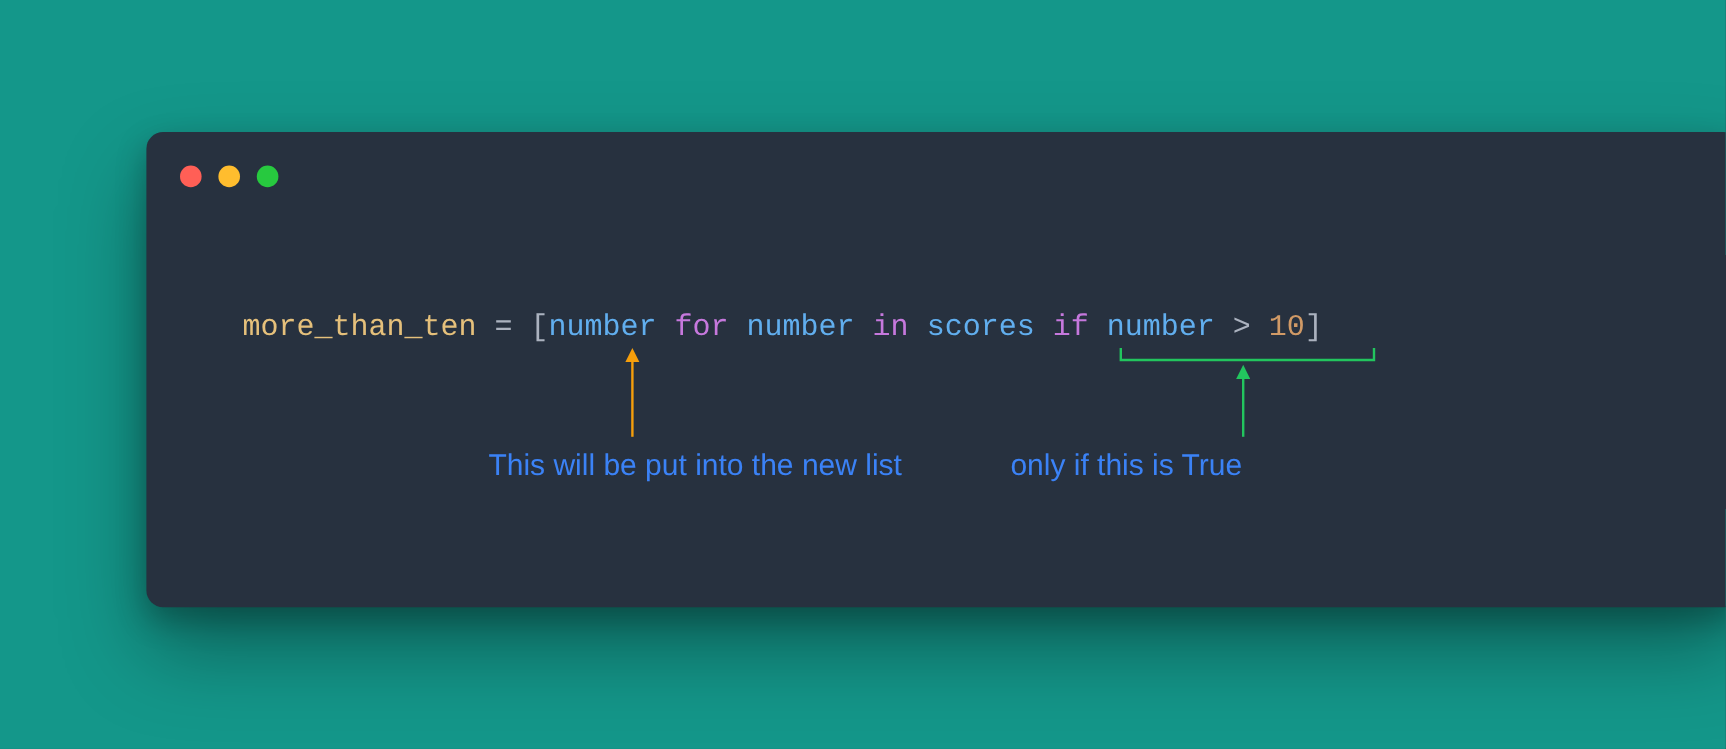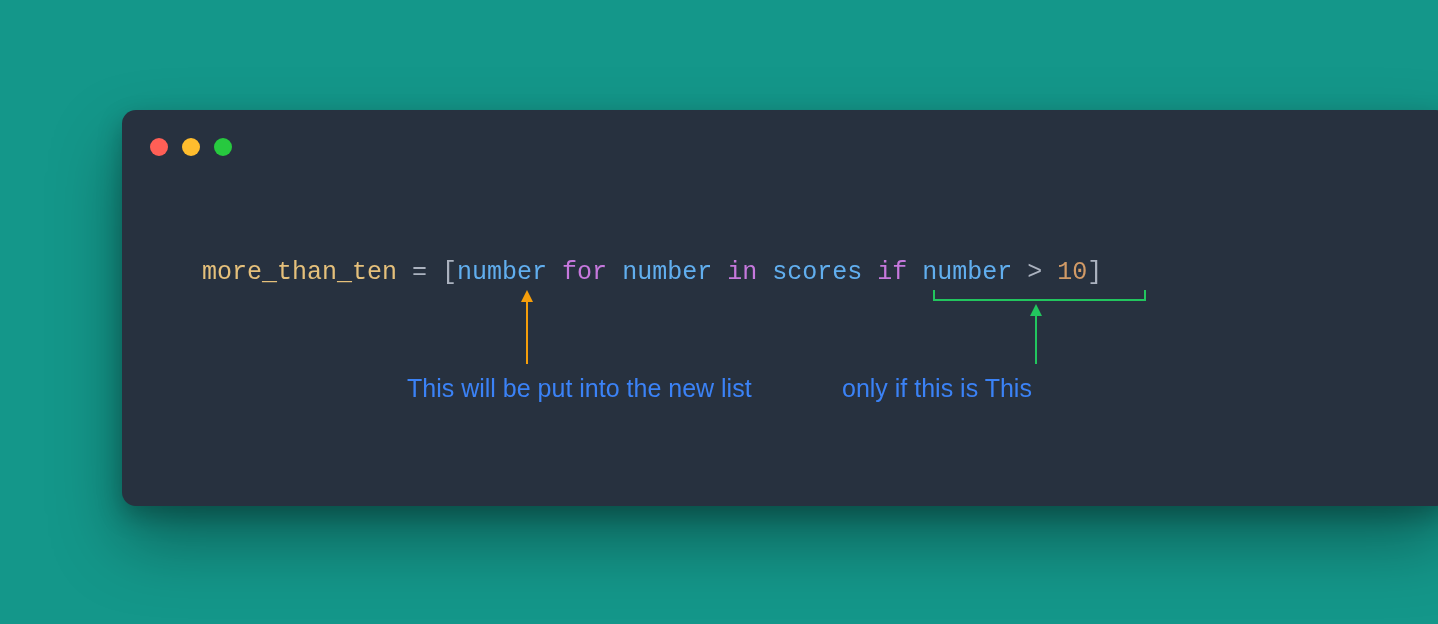--- a/index.html
+++ b/index.html
@@ -102,16 +102,16 @@
       </defs>
 
       <line x1="405" y1="254" x2="405" y2="186" stroke="#f59e0b" stroke-width="2" marker-end="url(#arrow-orange)"></line>
 
       <path d="M 812 180 L 812 190 L 1023 190 L 1023 180" fill="none" stroke="#22c55e" stroke-width="2"></path>
 
       <line x1="914" y1="254" x2="914" y2="200" stroke="#22c55e" stroke-width="2" marker-end="url(#arrow-green)"></line>
     </svg>
 
     <div class="annotation ann-left">This will be put into the new list</div>
-    <div class="annotation ann-right">only if this is This</div>
+    <div class="annotation ann-right">only if this is True</div>
 
   </div>
 </div>
 
 </body></html>

